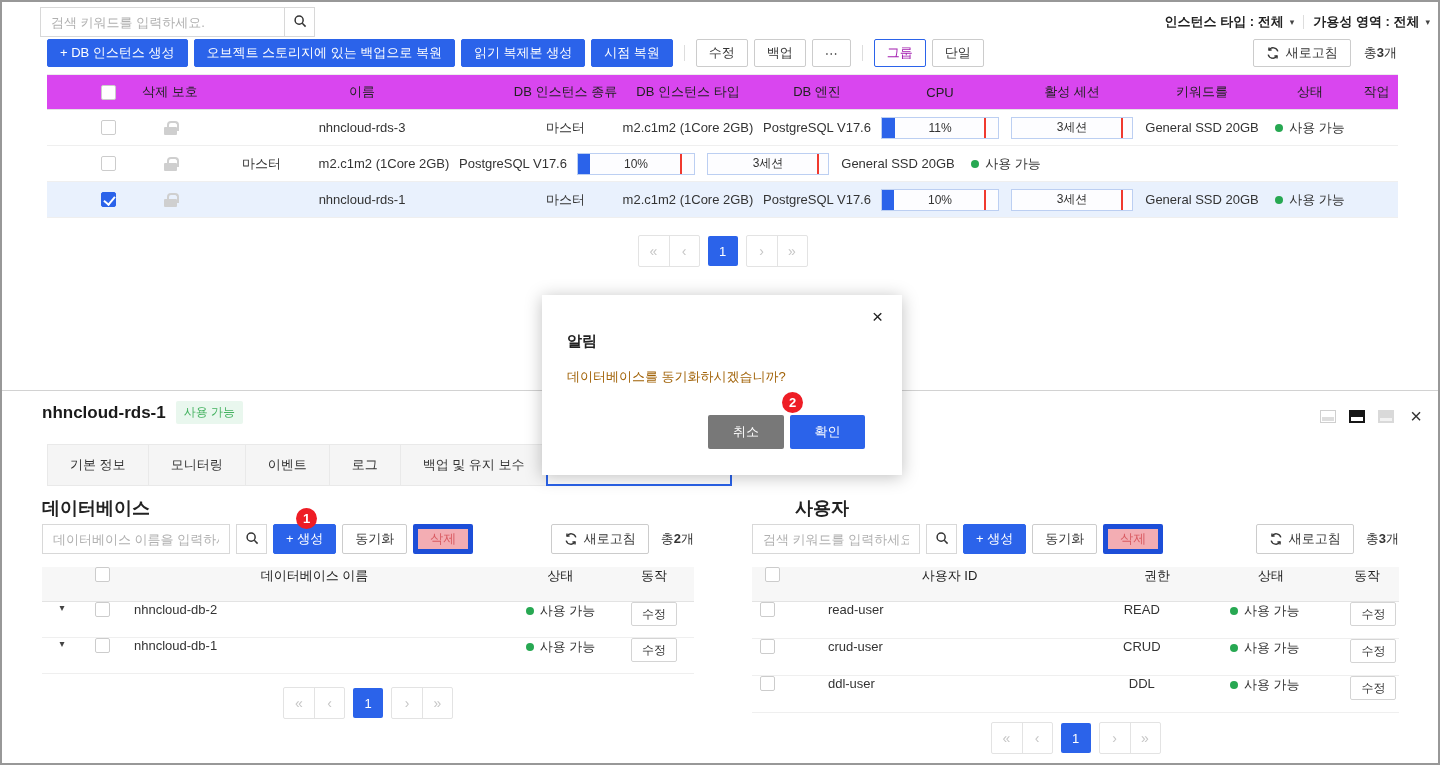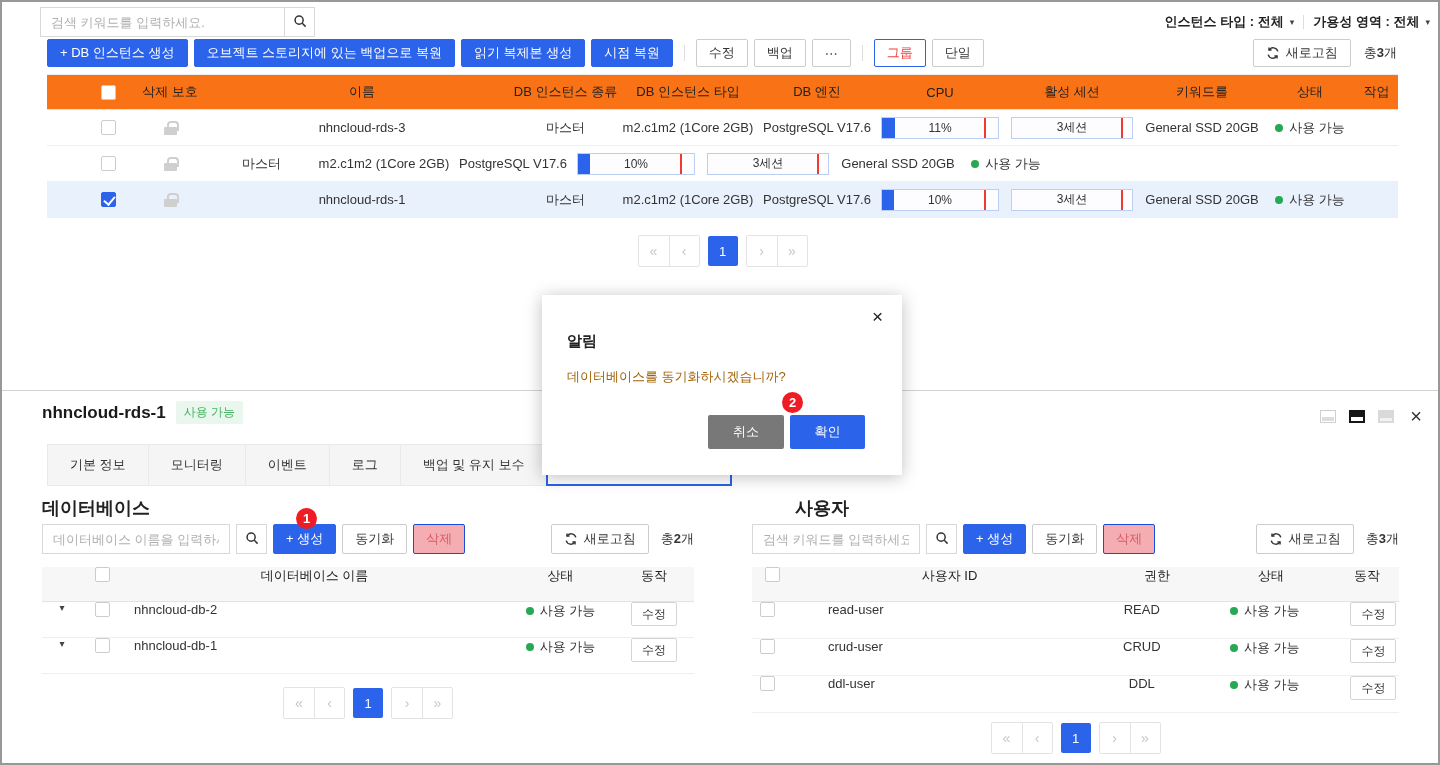--- a/index.html
+++ b/index.html
@@ -5,22 +5,22 @@
   * { box-sizing: border-box; margin: 0; padding: 0; }
   body { background:#fff; font-family:"Liberation Sans","DejaVu Sans",sans-serif; }
   #app { position:relative; width:1440px; height:765px; background:#fff;
          border:2px solid #989898; overflow:hidden; font-size:13px; color:#333; }
 
   
   .btn { display:inline-flex; align-items:center; justify-content:center;
          height:28px; padding:0 12px; font-size:13px; border-radius:2px;
          white-space:nowrap; cursor:pointer; background:#fff; border:1px solid #ccc; color:#333;}
   .btn-primary { background:#2b63ea; border:1px solid #2b63ea; color:#fff; }
-  .btn-outline-blue { border:1px solid #2b63ea; color:#ef4444; background:#fff; }
-  .btn-danger-disabled { background:#f3adb3; border:1px solid #1d4ed8; color:#d95b62; }
+  .btn-outline-blue { border:1px solid #2b63ea; color:#a21caf; background:#fff; }
+  .btn-danger-disabled { background:#f3adb3; border:5px solid #1d4ed8; color:#d95b62; }
   .btn-mini { height:24px; padding:0 10px; font-size:12px; border:1px solid #d4d4d4; background:#fff; border-radius:2px; color:#333;}
   .vdiv { width:1px; height:16px; background:#ddd; margin:0 5px; }
   .dot { display:inline-block; width:8px; height:8px; border-radius:50%; background:#27a852; margin-right:6px; }
   .cb { width:15px; height:15px; border:1px solid #ccc; border-radius:2px; background:#fff; margin:0 auto; position:relative; }
   .cb.checked { background:#2b63ea; border-color:#2b63ea; }
   .cb.checked::after { content:""; position:absolute; left:4px; top:1px; width:5px; height:9px;
          border:solid #fff; border-width:0 2px 2px 0; transform:rotate(40deg); }
   .lock { position:relative; width:13px; height:14px; margin:0 auto; }
   .lock::before { content:""; position:absolute; top:0; left:3px; width:8px; height:8px;
          border:2px solid #cfcfcf; border-bottom:none; border-radius:4px 4px 0 0; }
@@ -50,21 +50,21 @@
   .filter { display:flex; align-items:center; gap:6px; cursor:pointer; }
   .filter .caret { font-size:9px; color:#444; }
   .fdiv { width:1px; height:14px; background:#ddd; }
 
   .actions-left { position:absolute; left:45px; top:37px; display:flex; align-items:center; gap:6px; }
   .actions-right { position:absolute; right:41px; top:37px; display:flex; align-items:center; gap:13px; }
 
   
   .itable { position:absolute; left:45px; top:72px; width:1351px; }
   .t-row { display:flex; align-items:center; height:36px; border-bottom:1px solid #efefef; font-size:13px; }
-  .t-head { background:#f97316; border-top:1px solid #ececec; border-bottom:1px solid #e3e3e3; color:#222; }
+  .t-head { background:#d946ef; border-top:1px solid #ececec; border-bottom:1px solid #e3e3e3; color:#222; }
   .t-row.selected { background:#e9f1fd; }
   .tc { display:flex; align-items:center; justify-content:center; text-align:center; overflow:hidden; white-space:nowrap;}
   .c1{width:40px}.c2{width:43px}.c3{width:80px}.c4{width:304px}.c5{width:103px}.c6{width:142px}
   .c7{width:116px}.c8{width:130px}.c9{width:134px}.c10{width:126px}.c11{width:90px}.c12{width:43px}
 
   .meter { position:relative; width:118px; height:22px; border:1px solid #bccff2; background:#fdfdff; }
   .meter .fill { position:absolute; left:0; top:0; bottom:0; background:#2b63ea; }
   .meter .mark { position:absolute; top:0; bottom:0; width:2px; background:#f0392f; left:88%; }
   .meter.sess .mark { left:91%; }
   .meter .txt { position:absolute; inset:0; display:flex; align-items:center; justify-content:center; font-size:12px; color:#333; }

